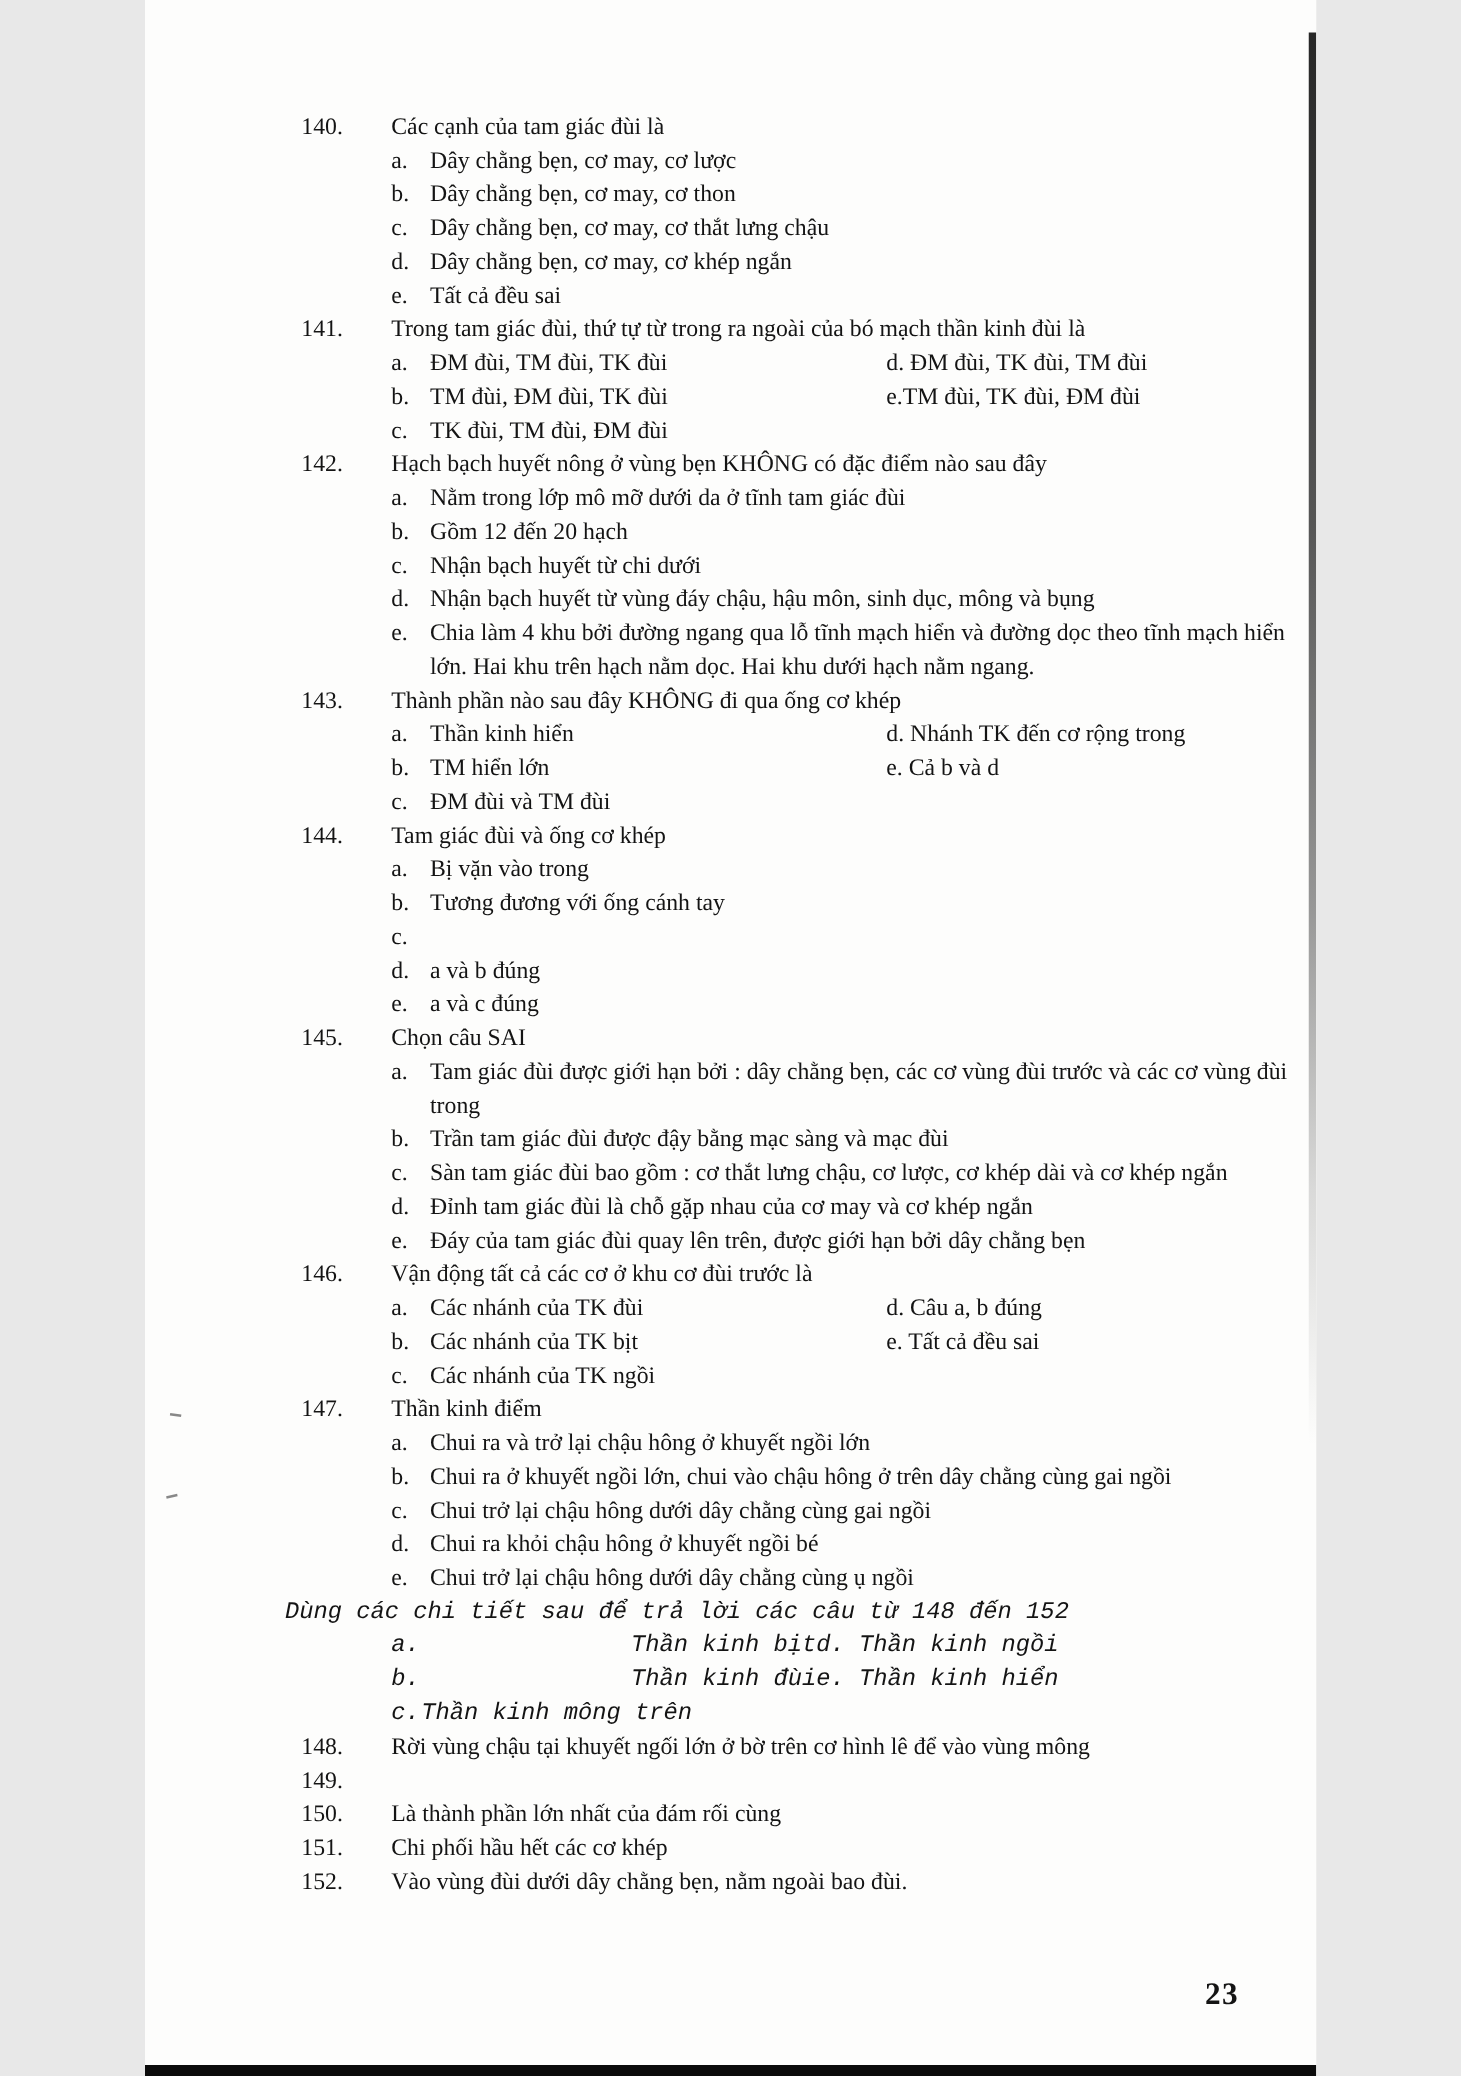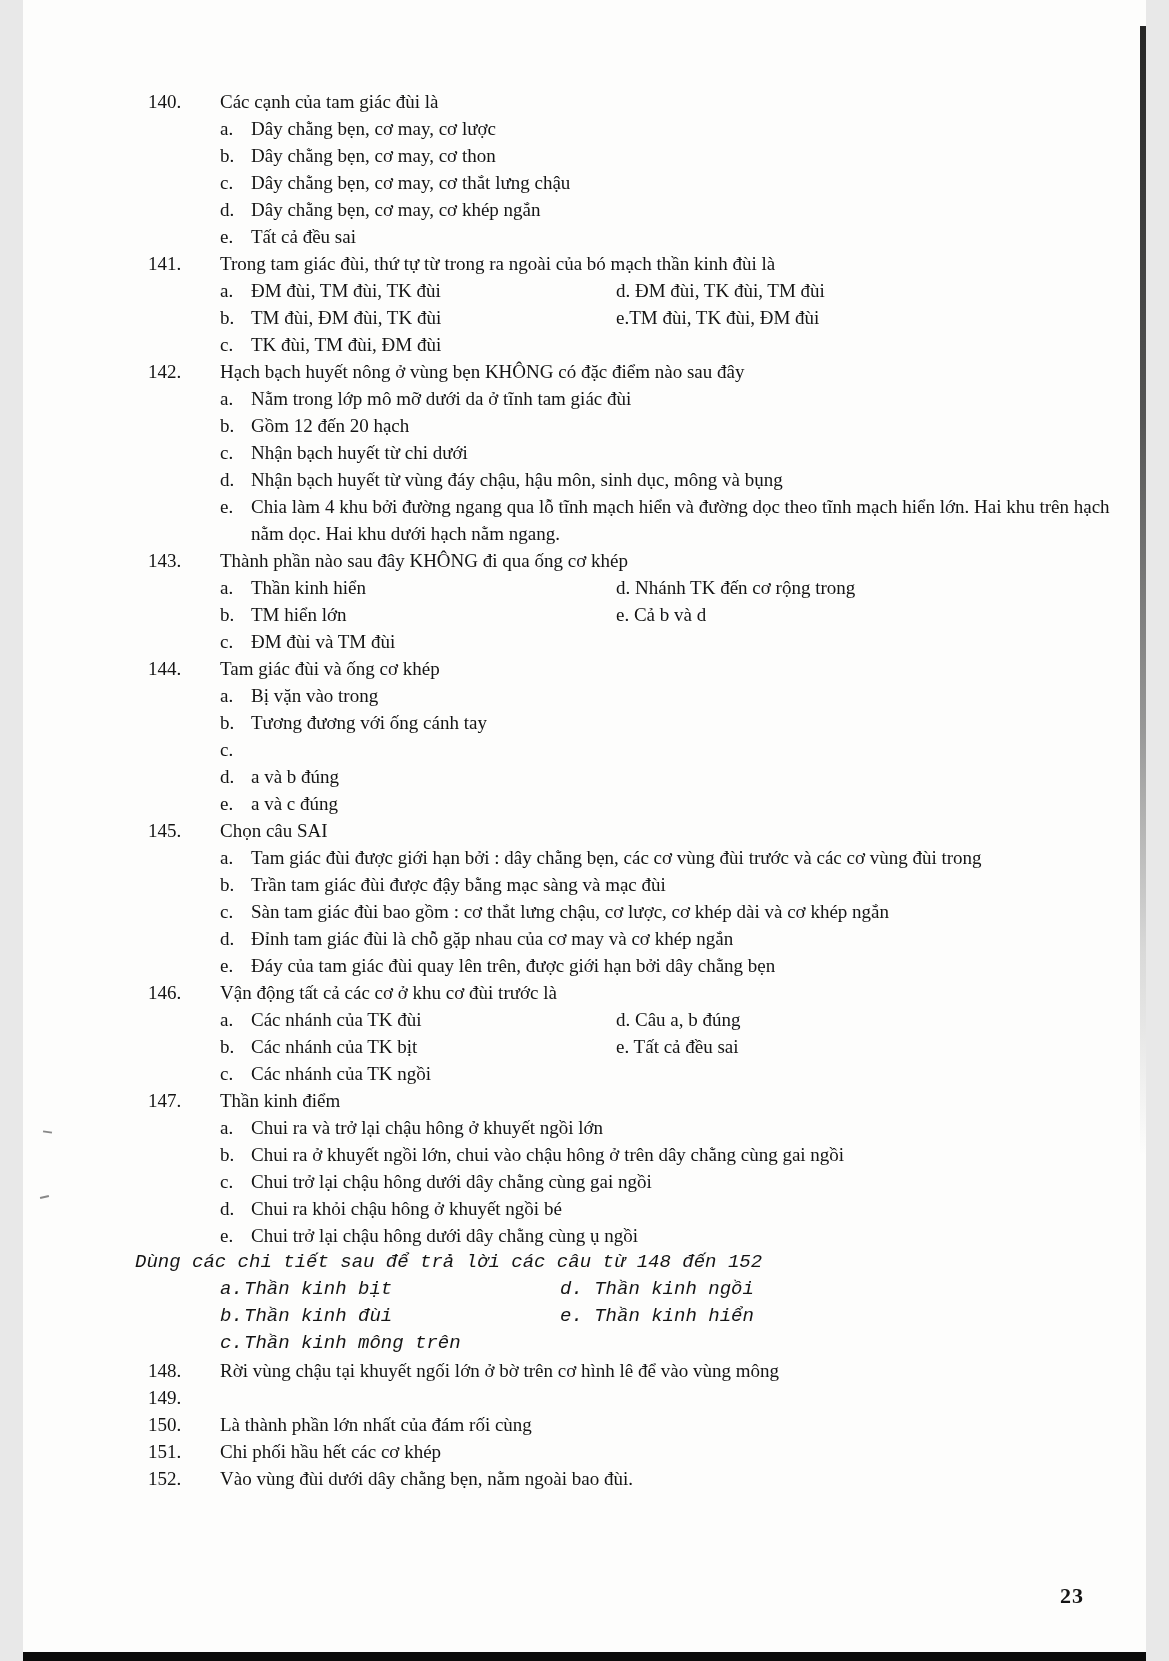--- a/index.html
+++ b/index.html
@@ -1,18 +1,18 @@
 <!DOCTYPE html>
 <html><head>
 <meta charset="utf-8">
 <style>
   html,body{margin:0;padding:0;background:#e8e8e8;}
   .page{
     position:relative;
-    width:1123px;height:1661px;
+    width:937px;height:1661px;
     margin:0 auto;
     background:#fdfdfc;
     overflow:hidden;
     font-family:"Liberation Serif", serif;
     font-size:19px;
     line-height:27px;
     color:#141414;
   }
   .content{position:absolute;top:88px;left:0;width:100%;}
   .qhead{display:flex;}
@@ -21,24 +21,24 @@
   .opt{display:flex;}
   .optindent{flex:none;width:197px;}
   .optlabel{flex:none;width:31px;}
   .opttext{flex:1;padding-right:18px;}
   .opt.twocol .opttext{flex:none;width:365px;padding-right:0;}
   .optright{flex:1;padding-right:18px;}
   
   .instr{font-style:italic;font-family:Liberation Mono, monospace;}
   .instr .ihead{box-sizing:border-box;padding-left:112px;}
   .instr .optlabel{width:24px;}
-  .instr .opt.twocol .opttext{width:316px;}
+  .instr .opt.twocol .opttext{width:316px;text-align:right;}
   .pagenum{
     position:absolute;right:62px;bottom:52px;
-    font-size:22px;font-weight:bold;letter-spacing:1px;
+    font-size:25px;font-weight:bold;letter-spacing:1px;
   }
   .scan-edge{
     position:absolute;top:26px;right:0;width:6px;height:1130px;
     background:linear-gradient(180deg,
       rgba(15,15,15,.9) 0%,
       rgba(30,30,30,.75) 35%,
       rgba(50,50,50,.5) 62%,
       rgba(90,90,90,.22) 82%,
       rgba(120,120,120,0) 100%);
   }

